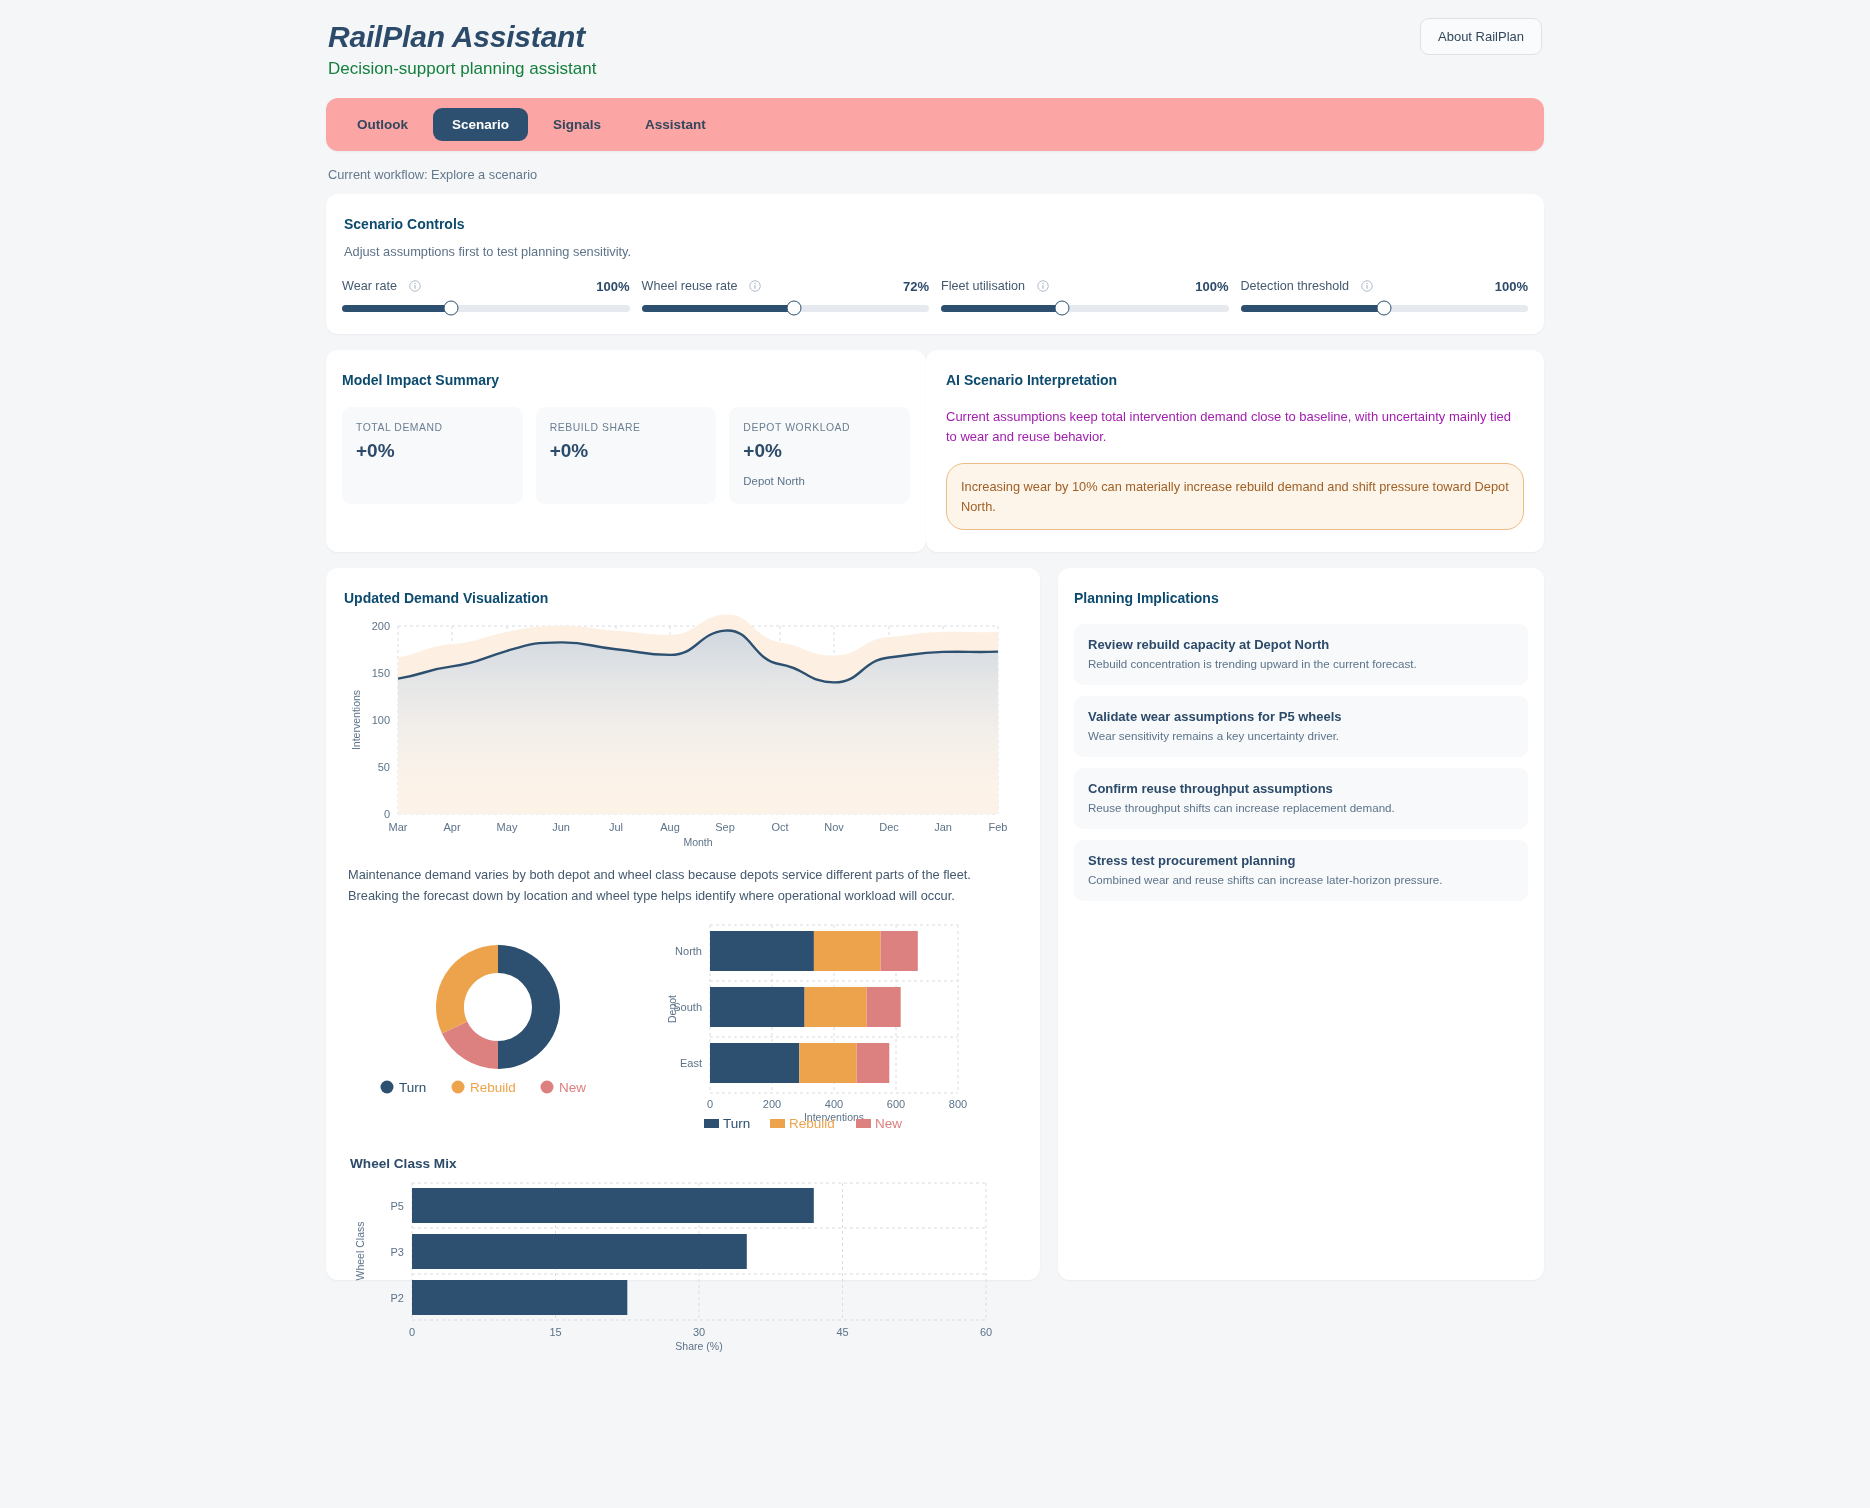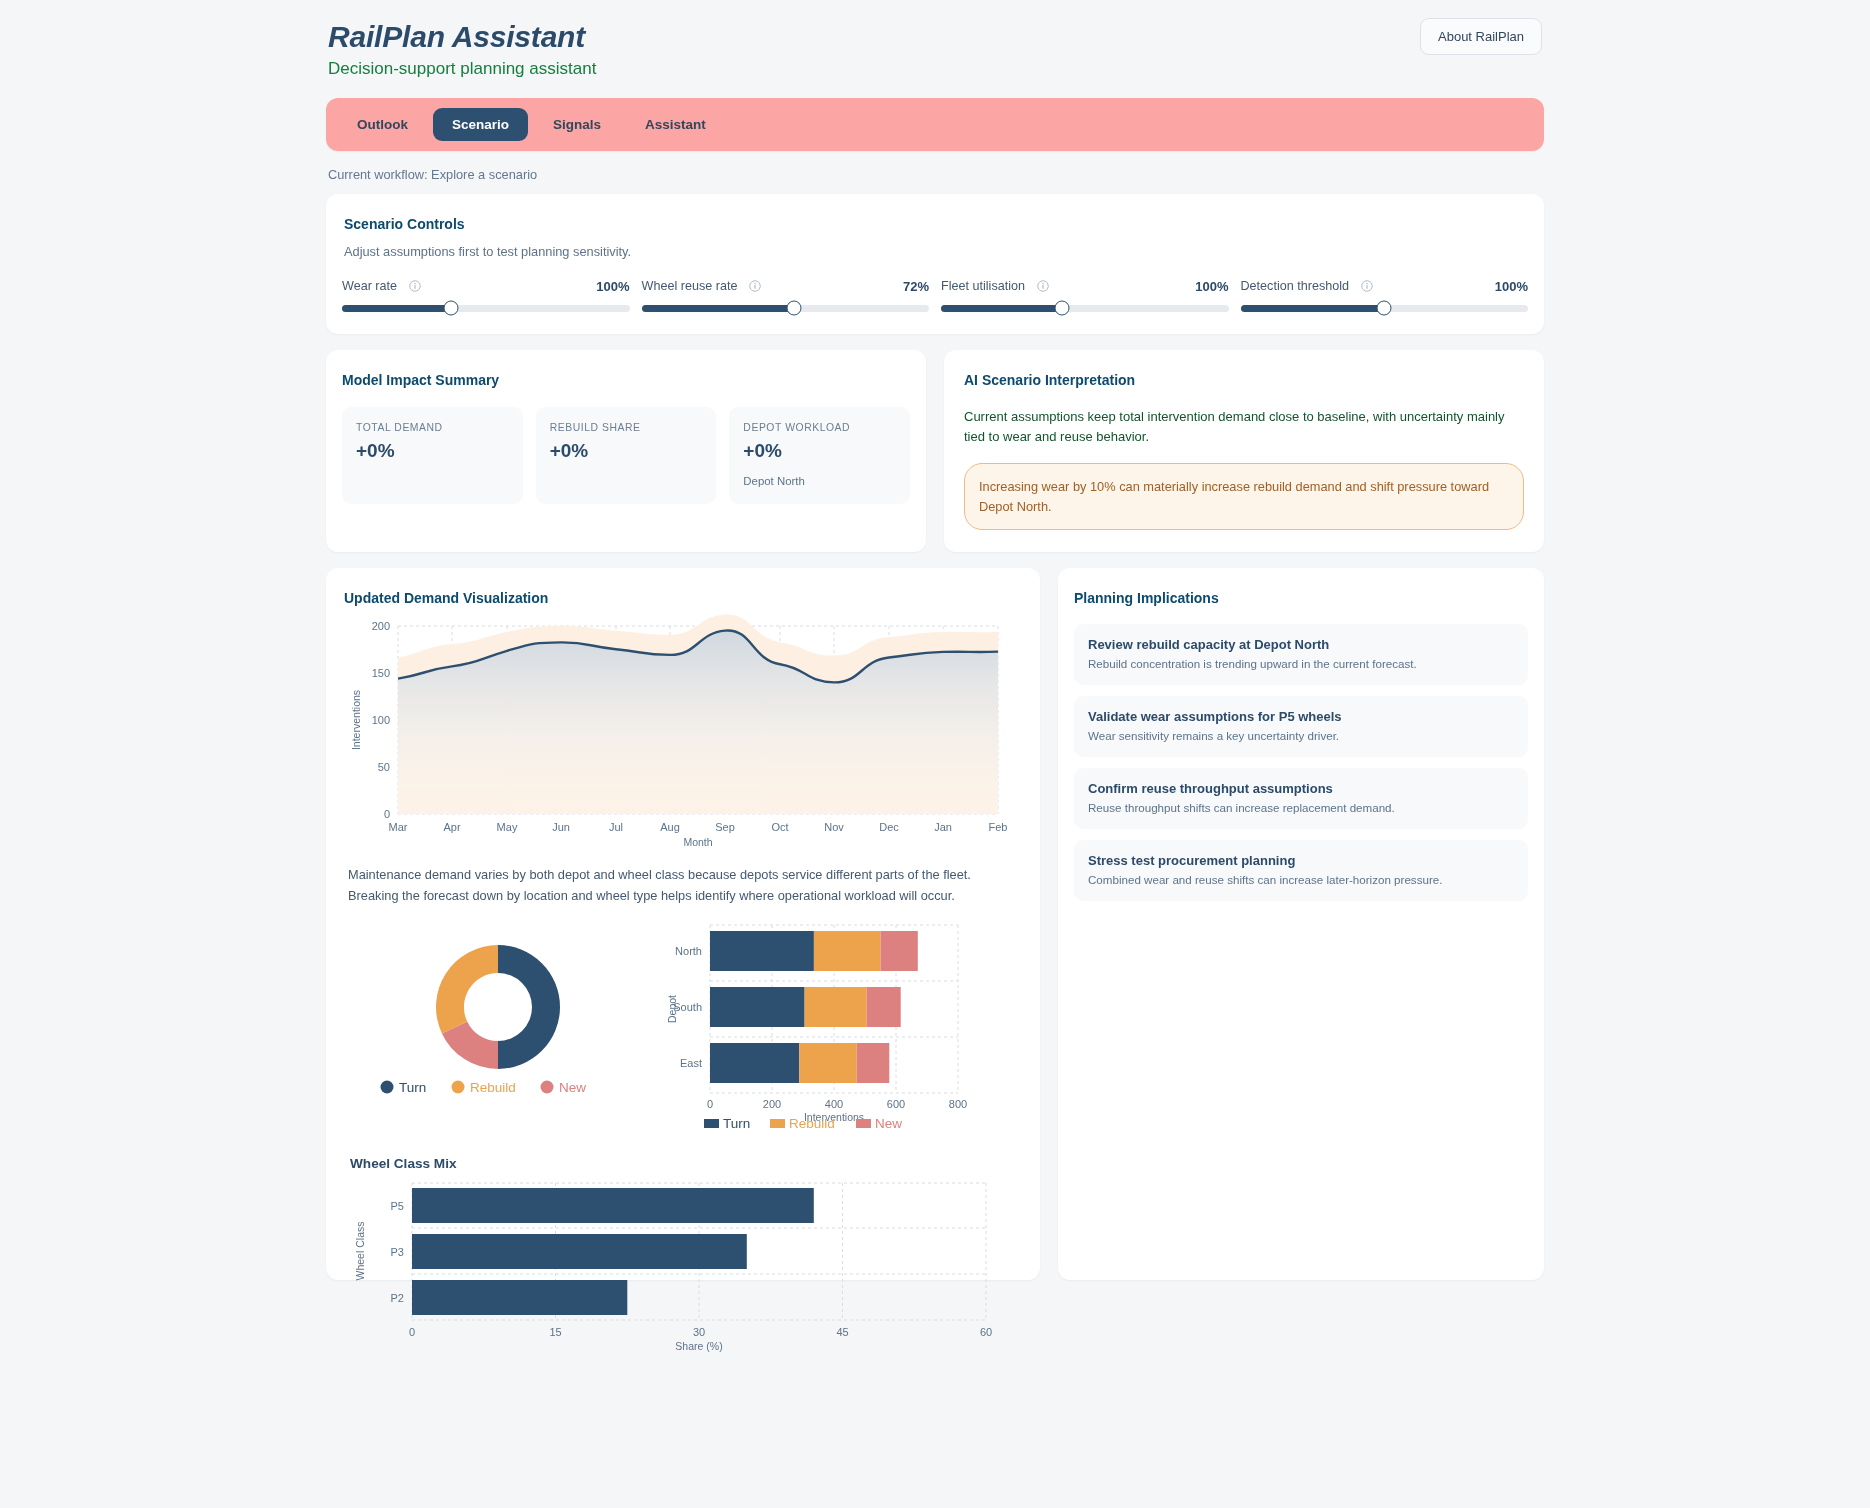--- a/index.html
+++ b/index.html
@@ -52,30 +52,30 @@
   .info-ic { width: 12px; height: 12px; display: inline-block; color: #a8b6c4; }
   .slider-val { font-size: 13px; font-weight: bold; color: #2c4a69; }
   .track { position: relative; height: 7px; border-radius: 4px; background: #e6eaee; margin-top: 11px; }
   .fill { position: absolute; left: 0; top: 0; bottom: 0; border-radius: 4px; background: #2d5070; }
   .thumb {
     position: absolute; top: 50%; width: 15px; height: 15px; border-radius: 50%;
     background: #fff; border: 1.6px solid #2d5070; transform: translate(-50%, -50%);
   }
 
   
-  .row2 { display: flex; gap: 18px; margin-top: 16px; align-items: stretch; }
+  .row2 { display: flex; margin-top: 16px; align-items: stretch; }
   .impact { width: 600px; padding: 22px 16px 26px 16px; }
   .metrics { display: flex; gap: 13px; margin-top: 19px; }
   .metric { flex: 1; background: #f7f9fb; border-radius: 9px; padding: 15px 14px 17px 14px; min-height: 77px; }
   .metric-lab { font-size: 10.4px; letter-spacing: .55px; color: #6b7e91; }
   .metric-val { font-size: 19px; font-weight: bold; color: #2c4a69; margin-top: 7px; }
   .metric-sub { font-size: 11.4px; color: #5d7389; margin-top: 13px; }
 
   .ai { flex: 1; padding: 22px 20px 22px 20px; }
-  .ai-body { font-size: 13px; color: #14532d; line-height: 1.55; margin-top: 19px; }
+  .ai-body { font-size: 13px; color: #a21caf; line-height: 1.55; margin-top: 19px; }
   .callout {
     margin-top: 16px; border: 1px solid #edbb85; background: #fdf4ea;
     border-radius: 18px; padding: 13px 14px; font-size: 12.8px; color: #a06126; line-height: 1.55;
   }
 
   
   .row3 { display: flex; gap: 18px; margin-top: 16px; align-items: flex-start; }
   .viz { width: 714px; padding: 22px 12px 26px 12px; height: 712px; }
   .viz .card-title { padding-left: 6px; }
   .imps { flex: 1; padding: 22px 16px 22px 16px; height: 712px; }

